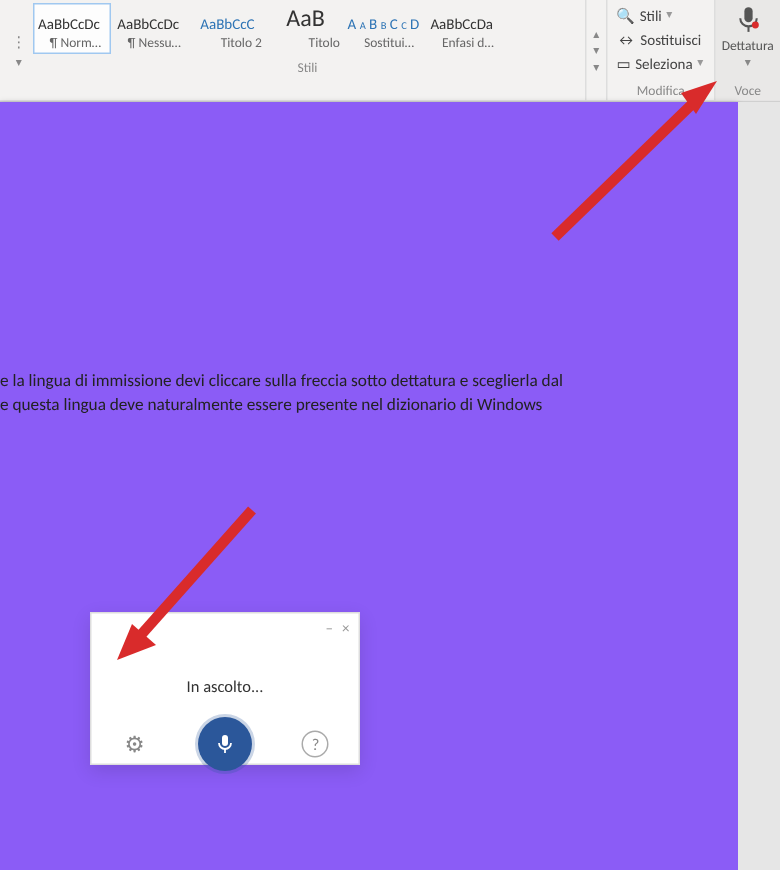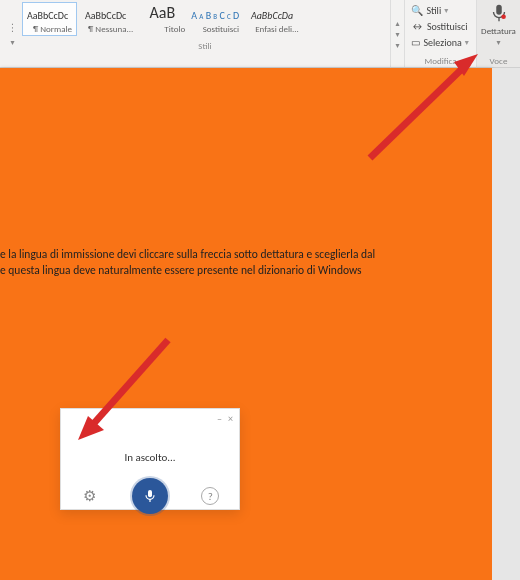--- a/index.html
+++ b/index.html
@@ -5,33 +5,33 @@
     * { box-sizing: border-box; margin: 0; padding: 0; }
     body { font-family: "Segoe UI", Calibri, sans-serif; background: #e6e6e6; width: 520px; height: 580px; overflow: hidden; position: relative; }
     .ribbon { background: #f3f2f1; border-bottom: 1px solid #d0d0d0; height: 68px; display: flex; align-items: stretch; }
     .qa { width: 22px; display: flex; flex-direction: column; justify-content: center; align-items: center; gap: 3px; padding-left: 3px; color: #888; font-size: 10px; }
     .styles-gallery { flex: 1; display: flex; align-items: flex-start; padding: 2px 0; overflow: hidden; position: relative; }
     .style-item { border: 1px solid transparent; padding: 3px 4px 1px 0; text-align: right; min-width: 52px; cursor: default; }
     .style-item.sel { border: 1px solid #a0c8f0; background: #fdfdfd; }
     .style-preview { font-family: Calibri; font-size: 10px; color: #333; height: 16px; display: flex; align-items: flex-end; justify-content: center; white-space: nowrap; }
     .style-preview.blue { color: #2e74b5; }
     .style-preview.big { font-size: 16px; font-weight: 300; }
-    .style-preview.italic { font-style: italic; }
+    .style-preview.italic { }
     .style-preview.smallcaps { font-variant: small-caps; }
     .style-name { font-size: 9px; color: #666; margin-top: 1px; white-space: nowrap; overflow: hidden; text-overflow: ellipsis; max-width: 60px; margin-left: 10px; }
     .gallery-more { width: 14px; display: flex; flex-direction: column; align-items: center; justify-content: center; gap: 1px; color: #888; font-size: 8px; border-left: 1px solid #ddd; margin-left: 2px; }
     .section-label { position: absolute; bottom: 16px; font-size: 9px; color: #888; }
     .edit-group { width: 72px; border-left: 1px solid #ddd; padding: 2px 4px 12px 6px; font-size: 10px; color: #444; position: relative; }
     .edit-row { display: flex; align-items: center; gap: 3px; height: 16px; white-space: nowrap; }
     .edit-row .arrow { font-size: 8px; color: #999; }
     .voice-group { width: 44px; border-left: 1px solid #ddd; display: flex; flex-direction: column; align-items: center; justify-content: flex-start; padding-top: 2px; position: relative; background: #e9e8e7; }
     .mic-big { width: 22px; height: 22px; border-radius: 50%; display: flex; align-items: center; justify-content: center; }
     .dettatura-label { font-size: 9px; color: #555; margin-top: 1px; }
     .dettatura-arrow { font-size: 8px; color: #888; margin-top: 1px; }
-    .page-area { position: absolute; top: 68px; left: 0; right: 28px; bottom: 0; background: #f97316; box-shadow: 0 0 4px rgba(0,0,0,.15); padding-left: 28px; }
+    .page-area { position: absolute; top: 68px; left: 0; right: 28px; bottom: 0; background: #8b5cf6; box-shadow: 0 0 4px rgba(0,0,0,.15); padding-left: 28px; }
     .page-right { position: absolute; top: 68px; right: 0; width: 28px; bottom: 0; background: #e6e6e6; }
     .doc-text { position: absolute; top: 178px; left: 0; font-family: Calibri, sans-serif; font-size: 11.5px; color: #222; line-height: 1.4; }
     .underline-red { text-decoration: underline wavy #d92b2b; }
     .cursor { display: inline-block; width: 1px; height: 13px; background: #000; vertical-align: text-bottom; }
     .dict-panel { position: absolute; left: 60px; bottom: 70px; width: 180px; height: 102px; background: #fff; border: 1px solid #ddd; box-shadow: 0 4px 12px rgba(0,0,0,.12); }
     .dict-top { height: 18px; display: flex; justify-content: flex-end; align-items: center; gap: 6px; padding-right: 6px; font-size: 10px; color: #999; }
     .dict-status { text-align: center; font-size: 11px; color: #333; margin-top: 24px; }
     .dict-controls { display: flex; justify-content: space-around; align-items: center; margin-top: 14px; }
     .ctrl-btn { width: 30px; height: 30px; border-radius: 50%; display: flex; align-items: center; justify-content: center; color: #888; font-size: 15px; }
     .ctrl-mic { width: 36px; height: 36px; border-radius: 50%; background: #2b579a; color: #fff; display: flex; align-items: center; justify-content: center; box-shadow: 0 0 0 2px rgba(43,87,154,.25); }
@@ -51,20 +51,24 @@
   </div>
 
   <div class="styles-gallery" id="styles-gallery">
     <div class="style-item sel">
         <div class="style-preview ">AaBbCcDc</div>
         <div class="style-name">¶ Normale</div>
       </div>
       <div class="style-item">
         <div class="style-preview ">AaBbCcDc</div>
         <div class="style-name">¶ Nessuna...</div>
+      </div>
+      <div class="style-item">
+        <div class="style-preview blue">AaBbCcC</div>
+        <div class="style-name">Titolo 2</div>
       </div>
       <div class="style-item">
         <div class="style-preview big">AaB</div>
         <div class="style-name">Titolo</div>
       </div>
       <div class="style-item">
         <div class="style-preview blue smallcaps">A a B b C c D</div>
         <div class="style-name">Sostituisci</div>
       </div>
       <div class="style-item">

